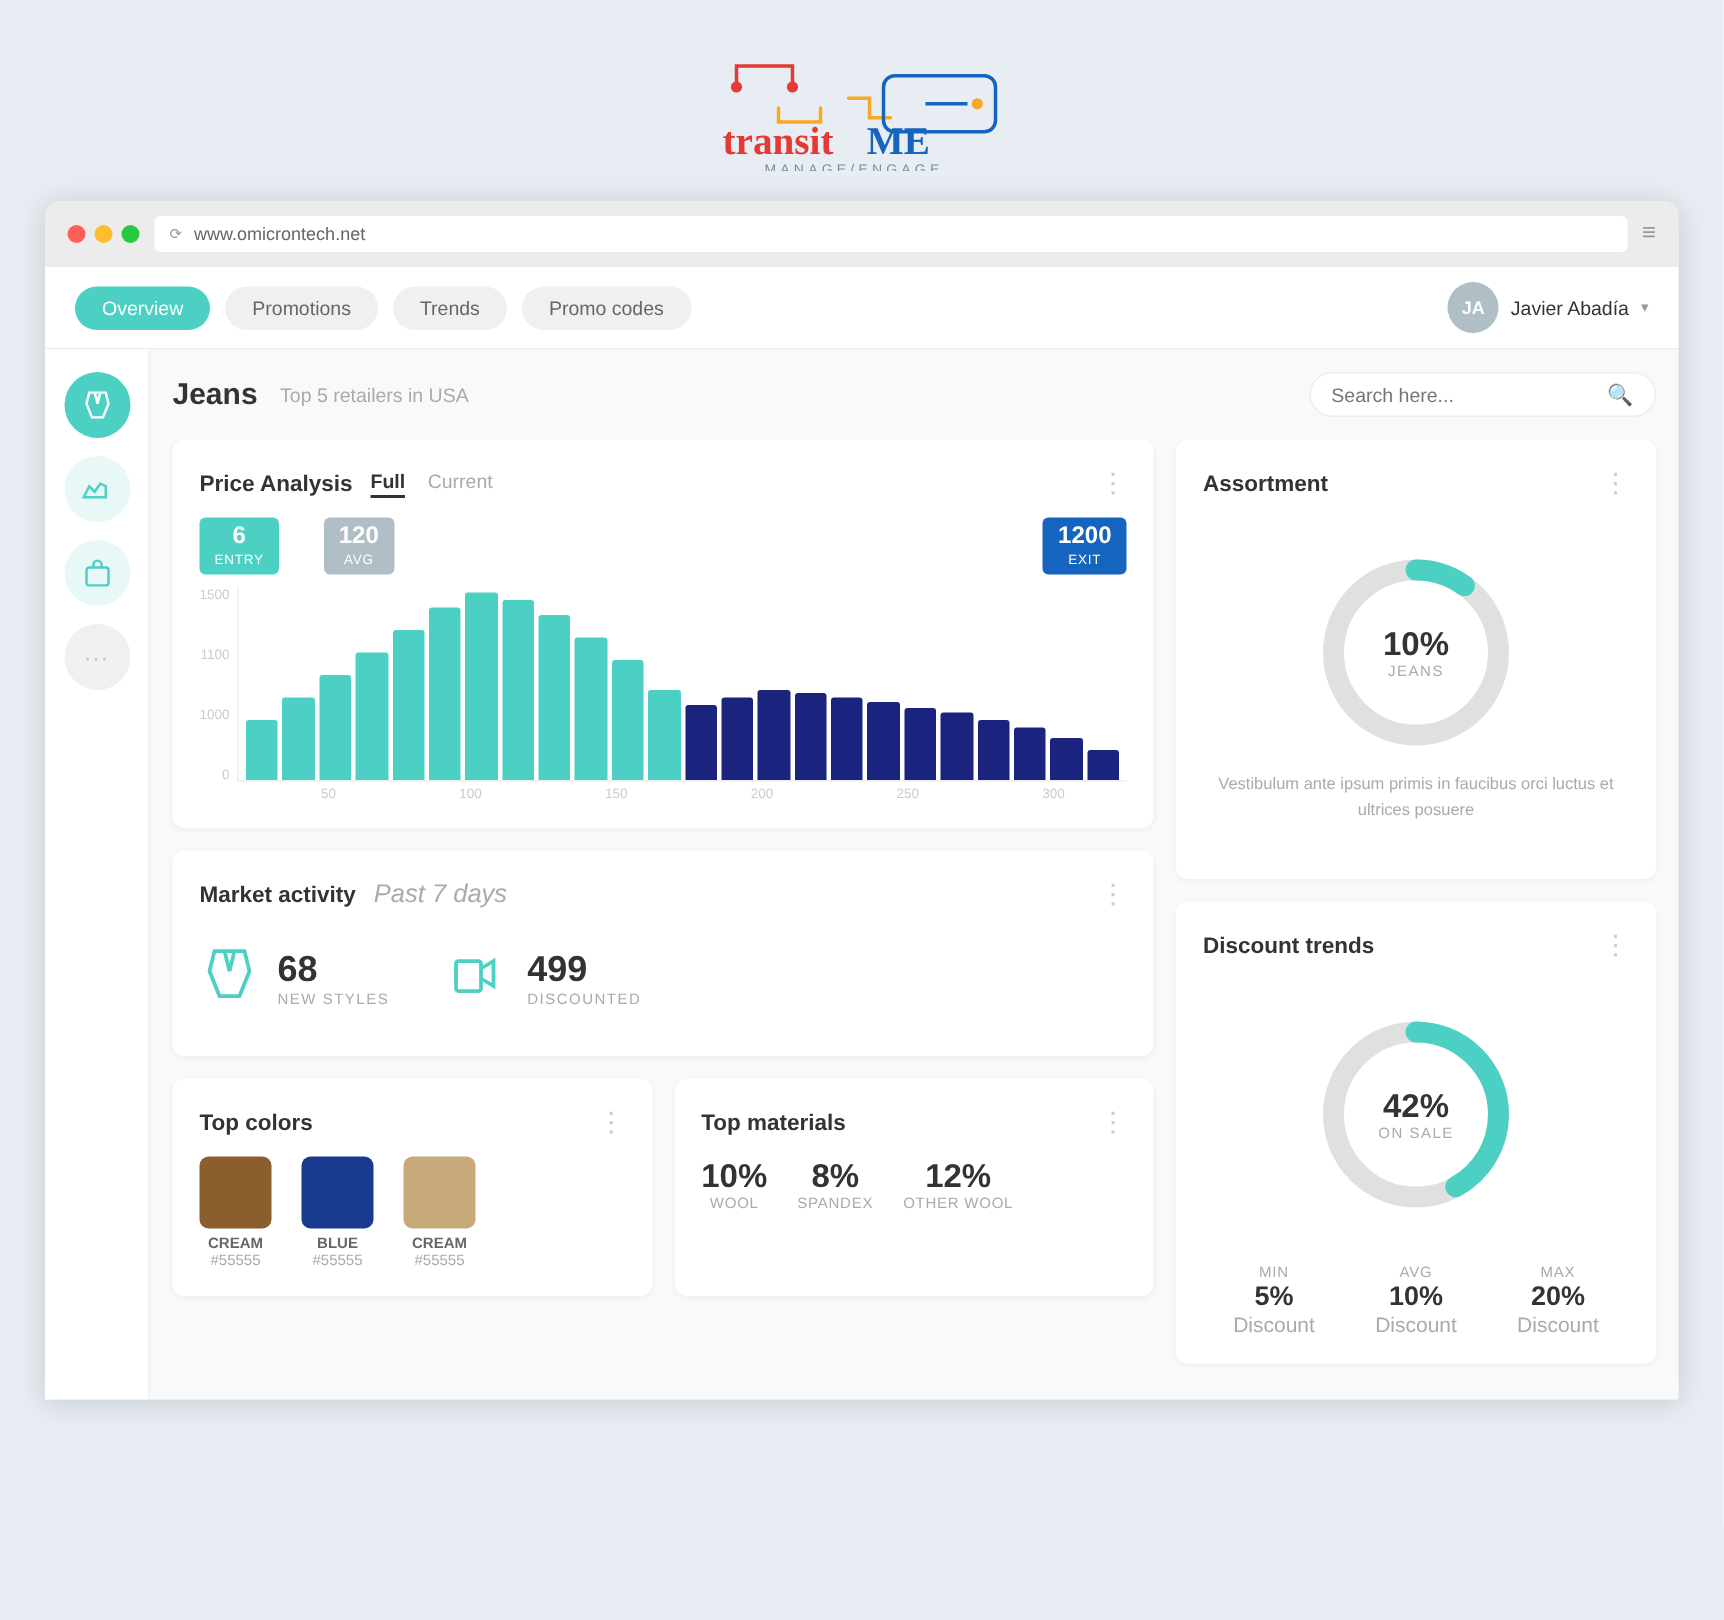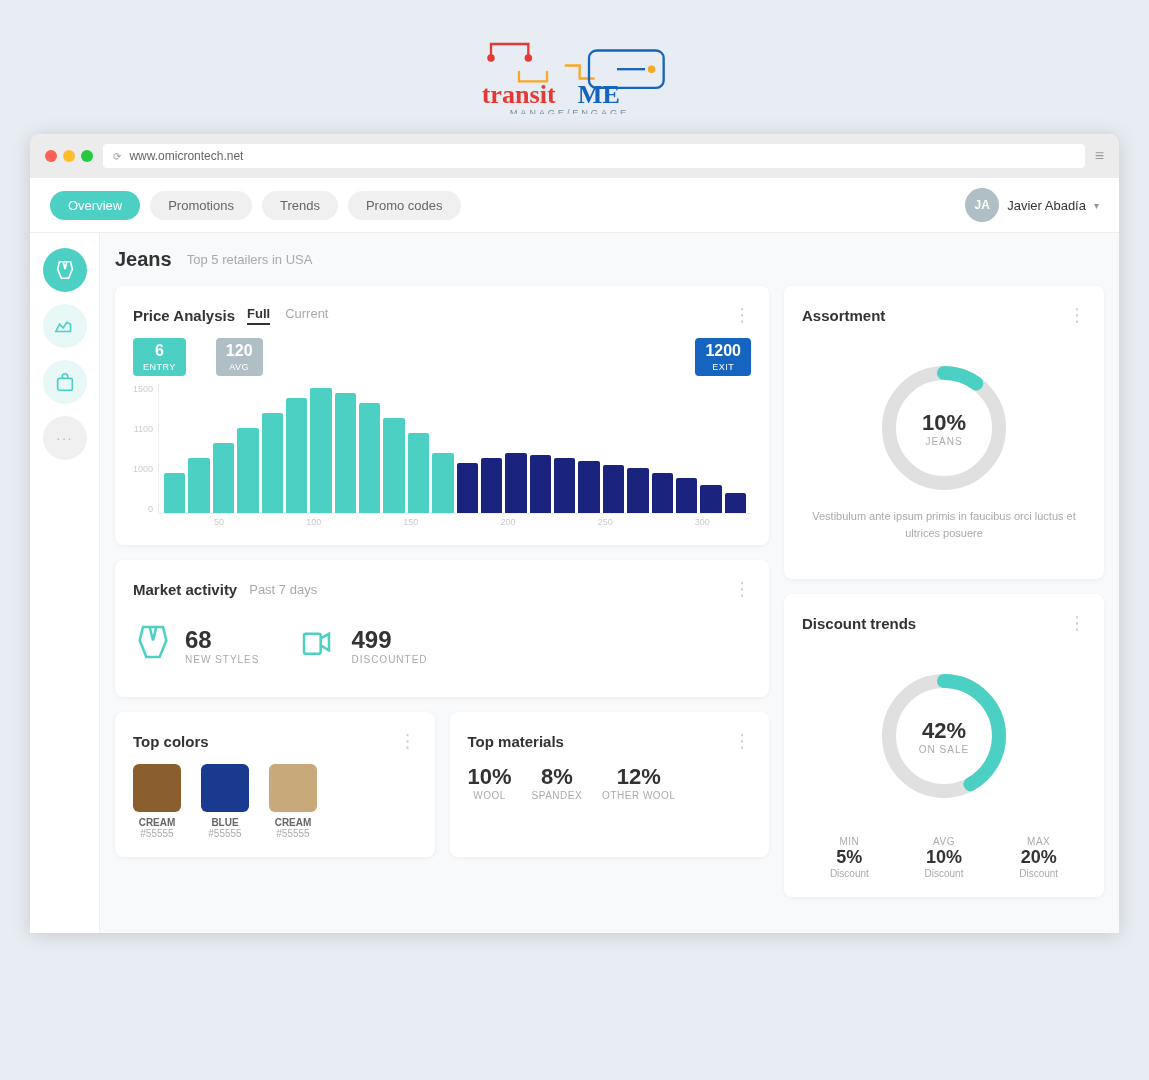--- a/index.html
+++ b/index.html
@@ -205,22 +205,23 @@
       align-items: center;
       margin-bottom: 12px;
       gap: 12px;
     }
     .card-title {
       font-size: 15px;
       font-weight: 600;
       color: #333;
     }
     .card-subtitle {
-      font-size: 13px;
+      font-size: 17px;
       color: #aaa;
+      font-style: italic;
     }
     .card-menu {
       margin-left: auto;
       color: #ccc;
       font-size: 18px;
       cursor: pointer;
     }
 
     
     .price-tabs {
@@ -308,21 +309,21 @@
 
     
     .discount-stats {
       display: flex;
       justify-content: space-around;
       margin-top: 10px;
     }
     .disc-stat { text-align: center; }
     .disc-label { font-size: 10px; color: #aaa; text-transform: uppercase; letter-spacing: 0.5px; }
     .disc-value { font-size: 18px; font-weight: 600; color: #333; }
-    .disc-sublabel { font-size: 10px; color: #aaa; }
+    .disc-sublabel { font-size: 14px; color: #aaa; }
 
     
     .bottom-grid {
       display: grid;
       grid-template-columns: 1fr 1fr;
       gap: 15px;
       margin-top: 15px;
     }
 
     
@@ -430,20 +431,24 @@
       <div class="sidebar-icon muted">
         <span style="font-size:14px;color:#bbb;letter-spacing:1px">···</span>
       </div>
     </div>
 
     <div class="page-content">
 
       <div class="page-header">
         <span class="page-title">Jeans</span>
         <span class="page-subtitle">Top 5 retailers in USA</span>
+        <div class="search-box">
+          <input class="search-input" placeholder="Search here..." style="">
+          <span class="search-icon-svg">🔍</span>
+        </div>
       </div>
 
       <div class="content-grid">
 
         <div>
 
           <div class="card" style="margin-bottom:15px">
             <div class="card-header">
               <span class="card-title">Price Analysis</span>
               <div class="price-tabs">

